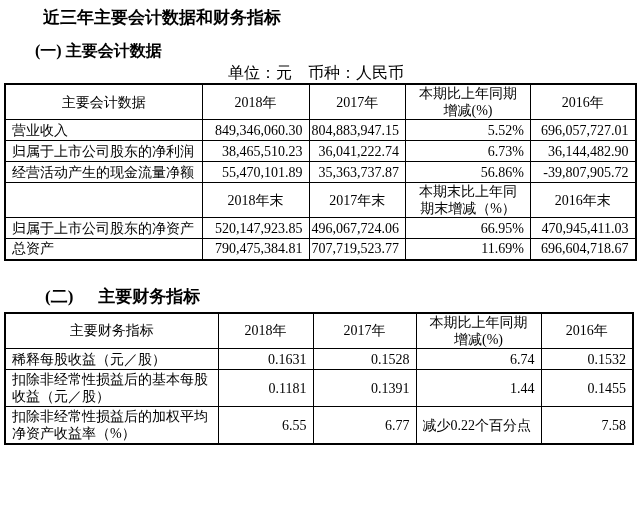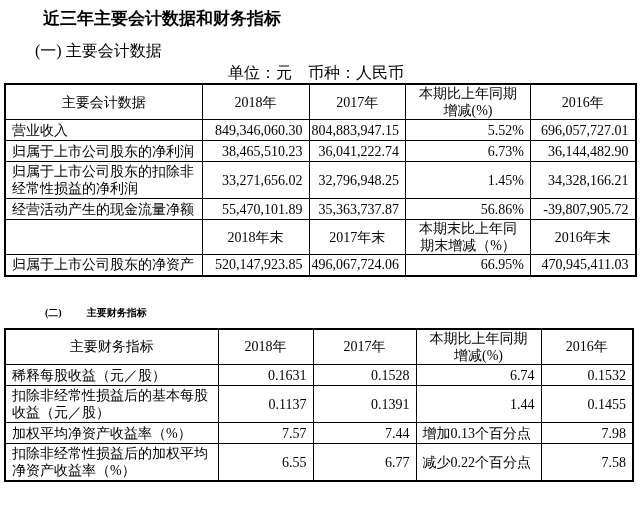--- a/index.html
+++ b/index.html
@@ -11,36 +11,37 @@
     font-family: "Liberation Serif", "DejaVu Serif", serif;
     overflow: hidden;
   }
   .page { width: 641px; height: 515px; position: relative; }
 
   .doc-title {
     margin: 8px 0 0 43px;
     font-size: 17px;
     font-weight: bold;
     line-height: 22px;
+    font-family: Liberation Mono, monospace;
   }
   .sec1-heading {
     margin: 11px 12px 0 35px;
     font-size: 16px;
-    font-weight: normal;
+    font-weight: bold;
     line-height: 20px;
   }
   .unit-note {
     margin: 2px 9px 1px 0;
     font-size: 16px;
     line-height: 19px;
     text-align: center;
   }
   .sec2-heading {
     margin: 26px 9px 0 45px;
-    font-size: 10px;
+    font-size: 17px;
     font-weight: bold;
     line-height: 20px;
   }
   .sec2-heading .sec-num { margin-right: 25px; }
 
   table {
     border-collapse: collapse;
     table-layout: fixed;
     margin-left: 4px;
     font-size: 14px;
@@ -100,47 +101,47 @@
       <td class="num">5.52%</td>
       <td class="num">696,057,727.01</td>
     </tr>
     <tr class="sg">
       <td class="lbl">归属于上市公司股东的净利润</td>
       <td class="num">38,465,510.23</td>
       <td class="num">36,041,222.74</td>
       <td class="num">6.73%</td>
       <td class="num">36,144,482.90</td>
     </tr>
-    <tr class="db">
-      <td class="lbl">归属于上市公司股东的扣除非经常性损益的净利润</td>
-      <td class="num">33,271,656.02</td>
-      <td class="num">32,796,948.25</td>
-      <td class="num">1.45%</td>
-      <td class="num">34,328,166.21</td>
-    </tr>
     <tr class="sg">
       <td class="lbl">经营活动产生的现金流量净额</td>
       <td class="num">55,470,101.89</td>
       <td class="num">35,363,737.87</td>
       <td class="num">56.86%</td>
       <td class="num">-39,807,905.72</td>
     </tr>
     <tr class="hd">
       <th></th>
       <th>2018年末</th>
       <th>2017年末</th>
       <th>本期末比上年同期末增减（%）</th>
       <th>2016年末</th>
     </tr>
     <tr class="sg">
       <td class="lbl">归属于上市公司股东的净资产</td>
       <td class="num">520,147,923.85</td>
       <td class="num">496,067,724.06</td>
       <td class="num">66.95%</td>
       <td class="num">470,945,411.03</td>
+    </tr>
+    <tr class="sg">
+      <td class="lbl">总资产</td>
+      <td class="num">790,475,384.81</td>
+      <td class="num">707,719,523.77</td>
+      <td class="num">11.69%</td>
+      <td class="num">696,604,718.67</td>
     </tr>
   </tbody>
     </table>
 
   <div class="sec2-heading">
     <span class="sec-num">(二)</span><span>主要财务指标</span>
   </div>
 
   <table id="table2">
     <colgroup>
@@ -160,31 +161,24 @@
     </tr>
     <tr class="sg">
       <td class="lbl">稀释每股收益（元／股）</td>
       <td class="num">0.1631</td>
       <td class="num">0.1528</td>
       <td class="num">6.74</td>
       <td class="num">0.1532</td>
     </tr>
     <tr class="db2">
       <td class="lbl">扣除非经常性损益后的基本每股收益（元／股）</td>
-      <td class="num">0.1137</td>
+      <td class="num">0.1181</td>
       <td class="num">0.1391</td>
       <td class="num">1.44</td>
       <td class="num">0.1455</td>
-    </tr>
-    <tr class="sg">
-      <td class="lbl">加权平均净资产收益率（%）</td>
-      <td class="num">7.57</td>
-      <td class="num">7.44</td>
-      <td class="txt">增加0.13个百分点</td>
-      <td class="num">7.98</td>
     </tr>
     <tr class="db2">
       <td class="lbl">扣除非经常性损益后的加权平均净资产收益率（%）</td>
       <td class="num">6.55</td>
       <td class="num">6.77</td>
       <td class="txt">减少0.22个百分点</td>
       <td class="num">7.58</td>
     </tr>
   </tbody>
     </table>

